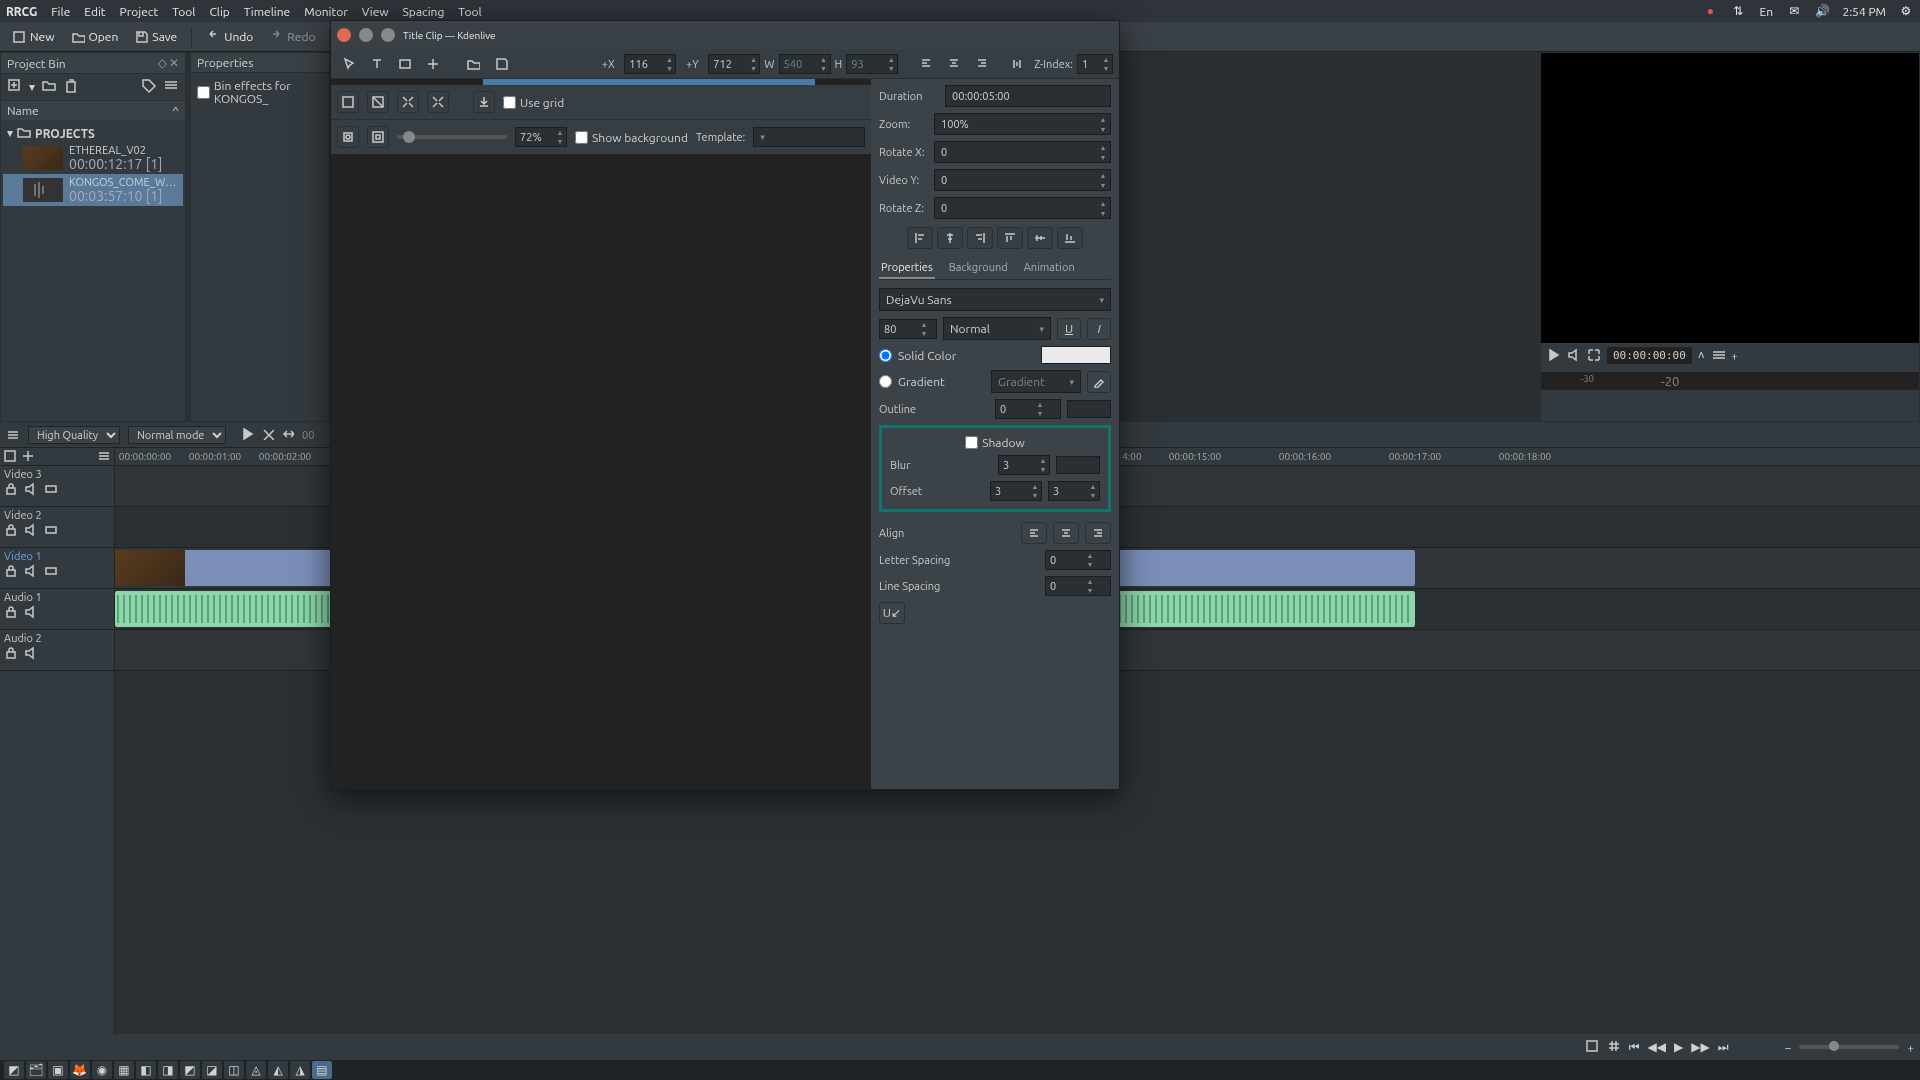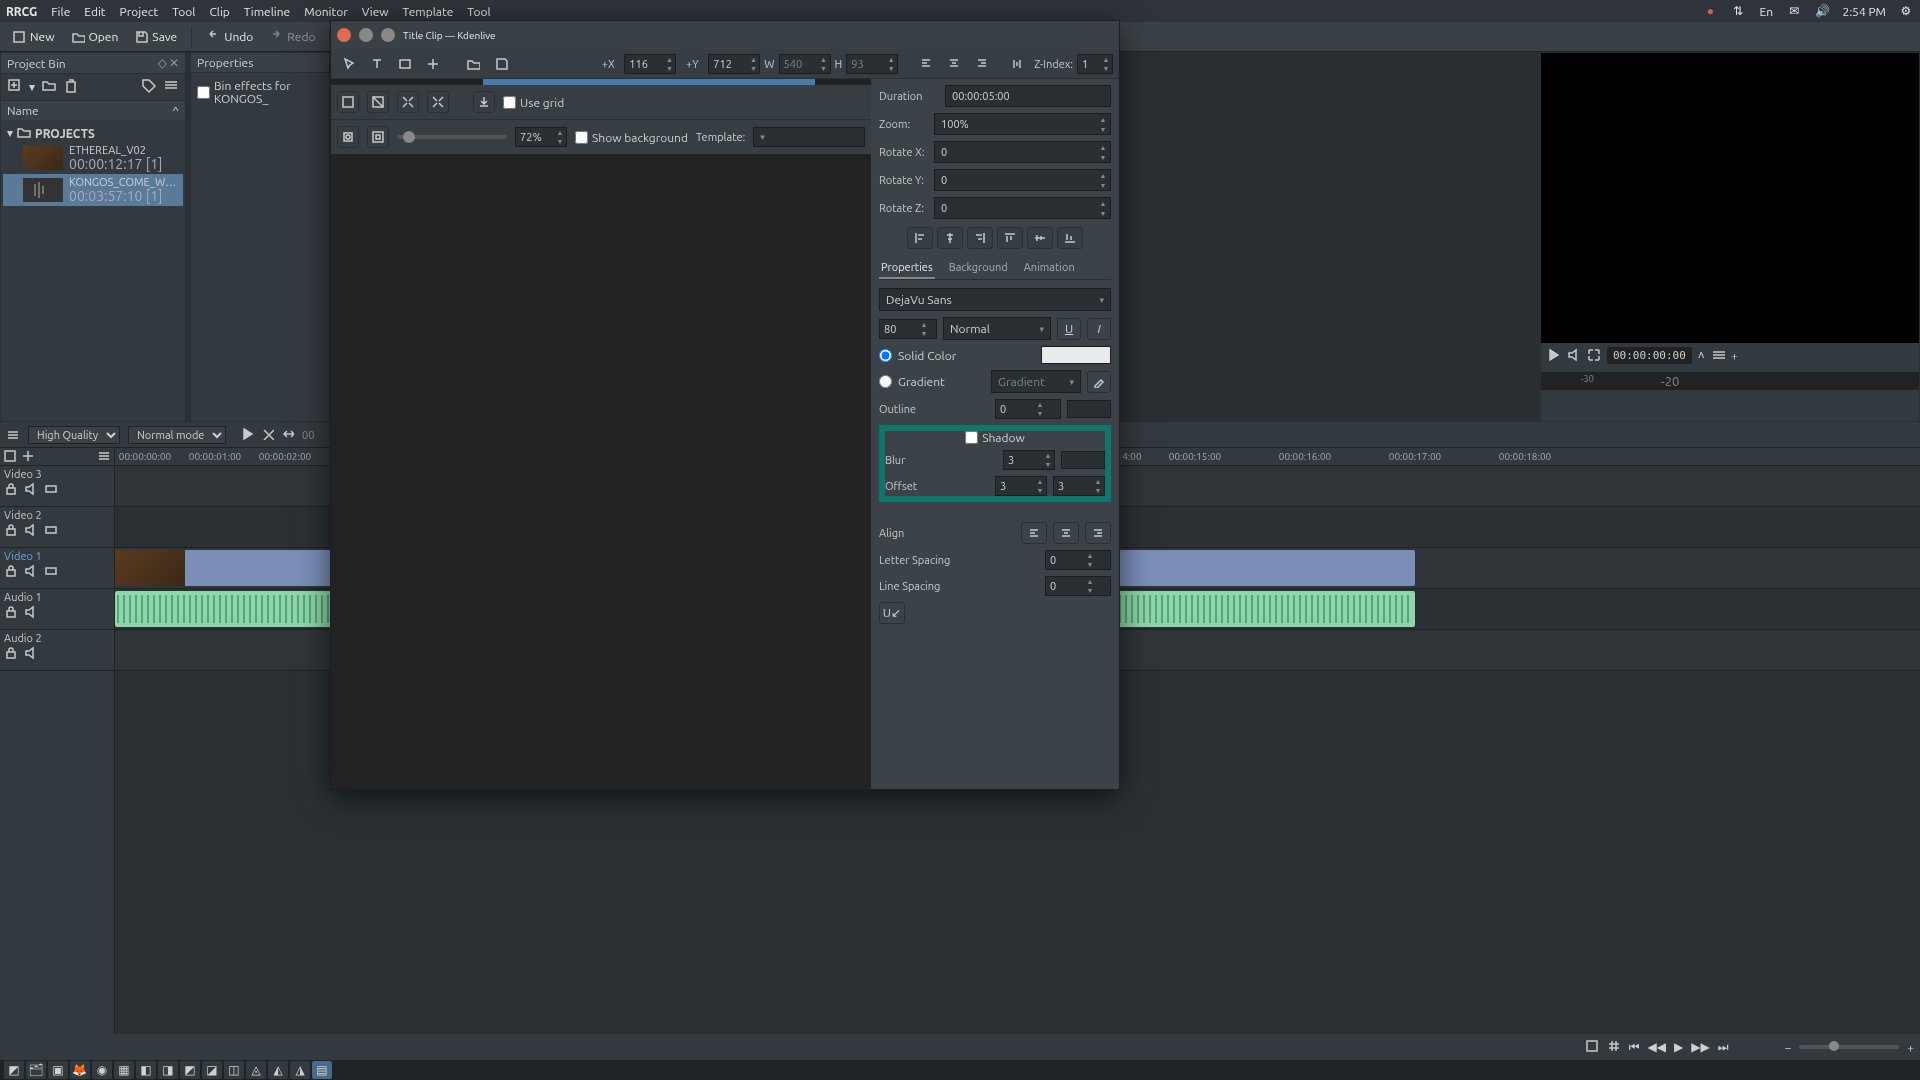--- a/index.html
+++ b/index.html
@@ -116,21 +116,21 @@
 .icon-row .ibtn svg { width: 12px; height: 12px; }
 .tabs { display: flex; gap: 12px; border-bottom: 1px solid #2a2f33; margin-bottom: 8px; }
 .tab { padding: 4px 2px; font-size: 11px; color: #aab; cursor: pointer; }
 .tab.active { color: #e8e8e8; border-bottom: 2px solid #888; }
 .combo { background: #2a2f33; border: 1px solid #1a1e22; padding: 4px 6px; font-size: 11px; color: #d0d0d0; display: flex; align-items: center; justify-content: space-between; }
 .combo::after { content: "▾"; font-size: 9px; color: #888; }
 .swatch { width: 70px; height: 18px; background: #eaeaea; border: 1px solid #1a1e22; }
 .swatch-sm { width: 44px; height: 18px; background: #2a2f33; border: 1px solid #1a1e22; }
 .radio-row { display: flex; align-items: center; gap: 6px; margin-bottom: 6px; }
 .radio-row input { margin: 0; }
-.outline-box { border: 6px solid #0f766e; margin-bottom: 20px; }
+.outline-box { border: 3px solid #0f766e; padding: 8px; margin-bottom: 10px; }
 .dim { color: #788; }
 
 .dlg-footer { height: 40px; background: #3c4348; display: flex; align-items: center; justify-content: flex-end; gap: 8px; padding: 0 12px; border-top: 1px solid #2a2f33; }
 .dlg-footer .btn { background: #373e43; border: 1px solid #2a2f33; padding: 4px 18px; border-radius: 3px; color: #d0d0d0; }
 
 
 .taskbar { position: absolute; left: 0; right: 0; bottom: 0; height: 20px; background: #1e2326; display: flex; align-items: center; gap: 2px; padding: 0 4px; }
 .tb-app { width: 20px; height: 18px; background: #333a3f; border-radius: 2px; display: inline-flex; align-items: center; justify-content: center; }
 .tb-app.active { background: #4a6a8a; }
 
@@ -142,21 +142,21 @@
 <div class="menubar">
   <span class="appname">RRCG</span>
   <span>File</span>
   <span>Edit</span>
   <span>Project</span>
   <span>Tool</span>
   <span>Clip</span>
   <span>Timeline</span>
   <span>Monitor</span>
   <span>View</span>
-  <span>Template</span>
+  <span>Spacing</span>
   <span>Tool</span>
   <div class="right">
     <span class="ind" style="color:#e05a4a">●</span>
     <span class="ind">⇅</span>
     <span class="ind">En</span>
     <span class="ind">✉</span>
     <span class="ind">🔊</span>
     <span>2:54 PM</span>
     <span class="ind">⚙</span>
   </div>
@@ -645,21 +645,21 @@
           <span class="flabel">Rotate X:</span>
         <div class="full-spinner">
             <input value="0" style="">
             <div class="ud">
               <span>▲</span>
               <span>▼</span>
             </div>
           </div>
       </div>
       <div class="field-row">
-          <span class="flabel">Rotate Y:</span>
+          <span class="flabel">Video Y:</span>
         <div class="full-spinner">
             <input value="0" style="">
             <div class="ud">
               <span>▲</span>
               <span>▼</span>
             </div>
           </div>
       </div>
       <div class="field-row">
           <span class="flabel">Rotate Z:</span>

